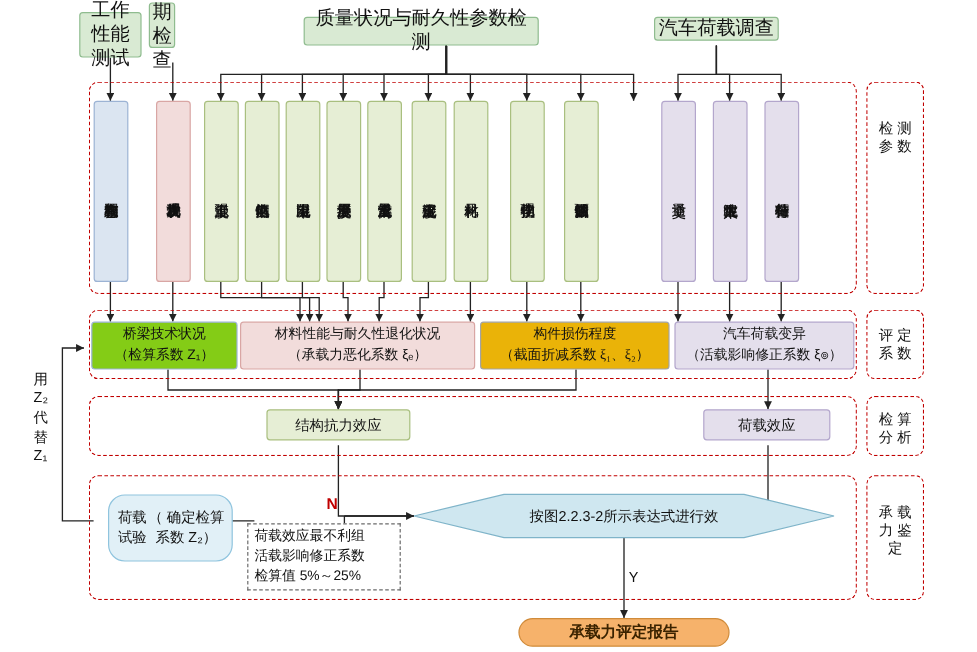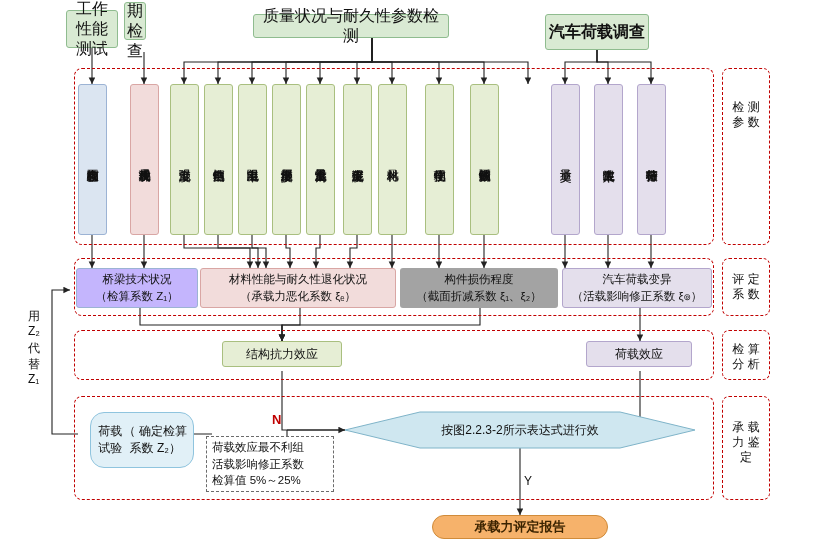--- a/index.html
+++ b/index.html
@@ -24,23 +24,23 @@
   }
   .vcol.blue{background:#dbe5f1;border:1px solid #9cb3d4;}
   .vcol.pink{background:#f2dcdb;border:1px solid #d9a6a4;}
   .vcol.green{background:#e6eed5;border:1px solid #a9bf7f;}
   .vcol.purple{background:#e4dfec;border:1px solid #b3a6cc;}
 
   .coef{
     font-size:11.5px;color:#111;border-radius:3px;line-height:1.45;
     padding:3px 4px;
   }
-  .coef.blue{background:#c4b5fd;border:1px solid #9cb3d4;}
+  .coef.blue{background:#84cc16;border:1px solid #9cb3d4;}
   .coef.pink{background:#f2dcdb;border:1px solid #d9a6a4;}
-  .coef.green{background:#a3a3a3;border:7px solid #a3a3a3;}
+  .coef.green{background:#eab308;border:1px solid #a3a3a3;font-family:Liberation Serif, serif;}
   .coef.purple{background:#e4dfec;border:1px solid #b3a6cc;}
 
   .small-green{background:#e6eed5;border:1px solid #a9bf7f;border-radius:3px;font-size:12px;color:#111;}
   .small-purple{background:#e4dfec;border:1px solid #b3a6cc;border-radius:3px;font-size:12px;color:#111;}
 
   .rounded-blue{background:#e1f0f7;border:1px solid #8fc4de;border-radius:14px;font-size:12px;color:#111;line-height:1.4;padding:4px 6px;}
   .dashed-note{background:#ffffff;border:1px dashed #6b6b6b;font-size:11.5px;color:#111;line-height:1.45;padding:3px 5px;text-align:left;}
 
   .report{background:#f6b26b;border:1px solid #d08b3a;border-radius:13px;font-size:13px;font-weight:bold;color:#3b2300;}
 
@@ -127,21 +127,21 @@
   <div class="grp" style="left:722px;top:396px;width:48px;height:104px;"></div>
 
   <div class="vtext" style="left:728px;top:100px;width:36px;">检 测 参 数</div>
   <div class="vtext" style="left:728px;top:272px;width:36px;">评 定 系 数</div>
   <div class="vtext" style="left:728px;top:342px;width:36px;">检 算 分 析</div>
   <div class="vtext" style="left:728px;top:420px;width:36px;">承 载 力 鉴 定</div>
 
   <div class="box hdr" style="left:66px;top:10px;width:52px;height:38px;">工作性能测试</div>
   <div class="box hdr" style="left:124px;top:2px;width:22px;height:38px;">定期检查</div>
   <div class="box hdr" style="left:253px;top:14px;width:196px;height:24px;">质量状况与耐久性参数检测</div>
-  <div class="box hdr" style="left:545px;top:14px;width:104px;height:36px;font-weight:bold;">汽车荷载调查</div>
+  <div class="box hdr" style="left:545px;top:14px;width:104px;height:20px;">汽车荷载调查</div>
 
   <div class="box vcol blue" style="left:78px;top:84px;width:29px;height:151px;">结构固有模态参数</div>
   <div class="box vcol pink" style="left:130px;top:84px;width:29px;height:151px;">构件表观质量状况</div>
   <div class="box vcol green" style="left:170px;top:84px;width:29px;height:151px;">混凝土强度</div>
   <div class="box vcol green" style="left:204px;top:84px;width:29px;height:151px;">钢筋自然电位</div>
   <div class="box vcol green" style="left:238px;top:84px;width:29px;height:151px;">混凝土电阻率</div>
   <div class="box vcol green" style="left:272px;top:84px;width:29px;height:151px;">混凝土保护层厚度</div>
   <div class="box vcol green" style="left:306px;top:84px;width:29px;height:151px;">混凝土氯离子含量</div>
   <div class="box vcol green" style="left:343px;top:84px;width:29px;height:151px;">混凝土碳化深度</div>
   <div class="box vcol green" style="left:378px;top:84px;width:29px;height:151px;">材料风化</div>

